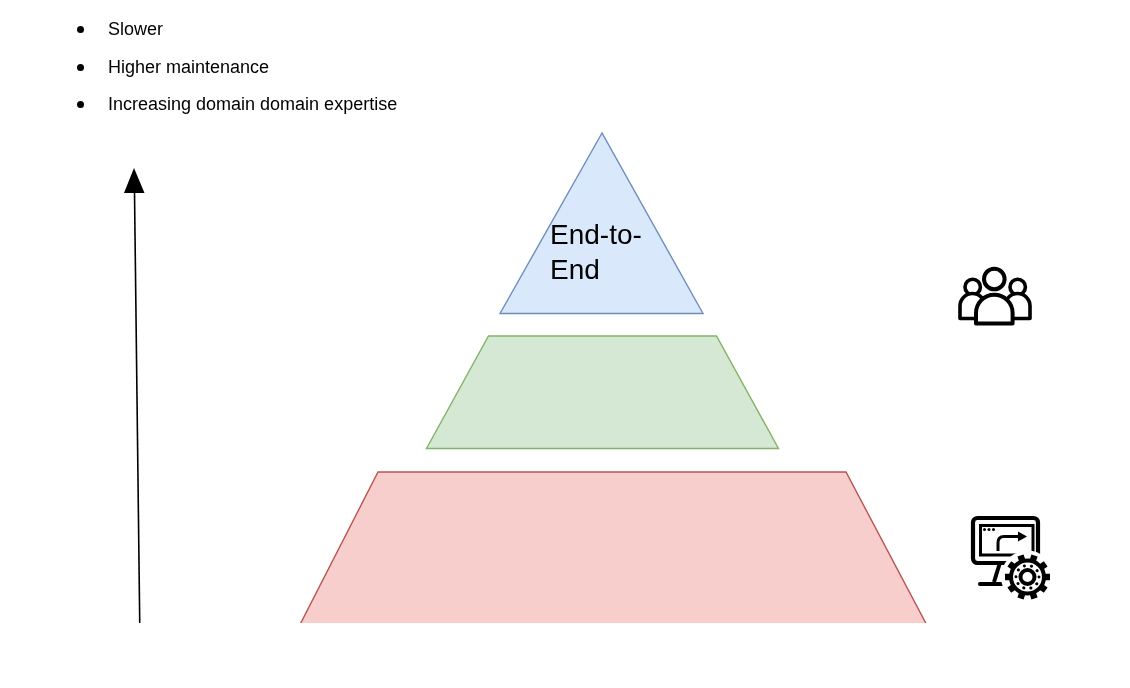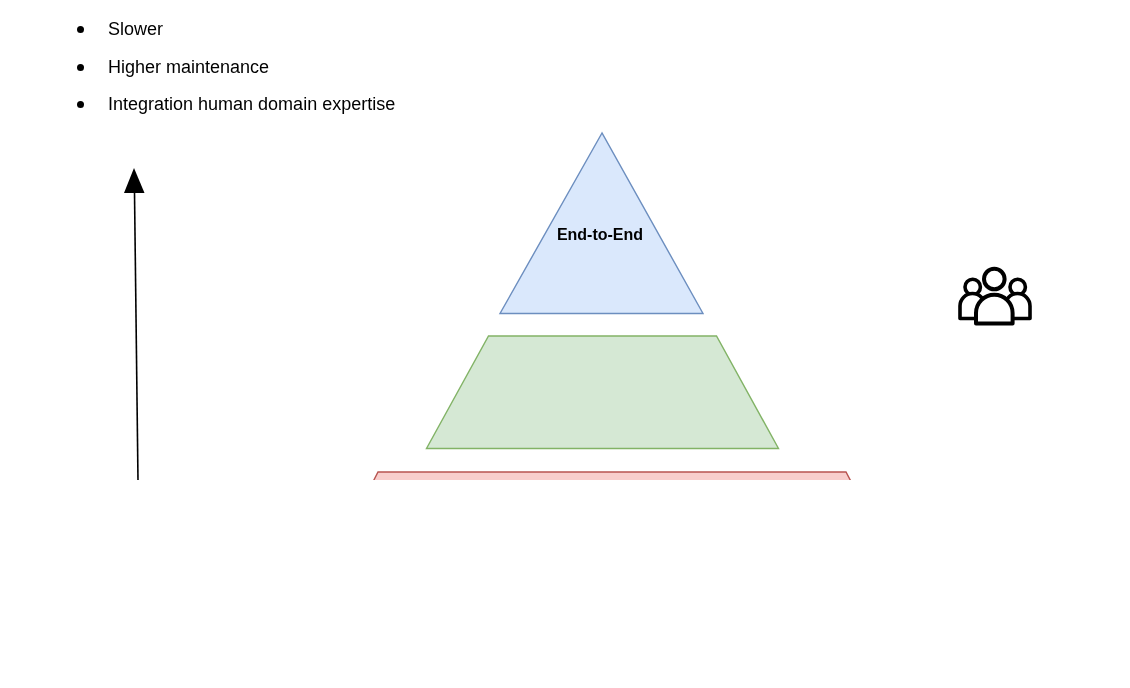--- a/index.html
+++ b/index.html
@@ -1,27 +1,27 @@
 <!DOCTYPE html>
 <html><head>
 <meta charset="utf-8">
 <style>
   html,body { margin:0; padding:0; background:#ffffff; }
   .canvas {
-    position:relative; width:1130px; height:480px; overflow:hidden;
+    position:relative; width:1130px; height:623px; overflow:hidden;
     background:#ffffff; font-family:"Liberation Sans", sans-serif; color:#000;
   }
   
   .bullets { position:absolute; left:77px; top:19px; margin:0; padding:0; list-style:none; }
   .bullets li { display:flex; align-items:flex-start; font-size:18px; line-height:21px; margin-bottom:16.5px; white-space:nowrap; }
   .bullets .dot { flex:0 0 auto; width:7px; height:7px; border-radius:50%; background:#000; margin:7px 24px 0 0; }
   
   .shapes { position:absolute; left:0; top:0; }
   
-  .lvl-label { position:absolute; font-weight:700; font-size:16px; text-align:center; }
+  .lvl-label { position:absolute; font-weight:400; font-size:28px; text-align:left; }
   .lbl-e2e        { left:550px; top:217px; width:100px; line-height:35px; }
   .lbl-integration{ left:499px; top:372px; width:200px; line-height:35px; }
   .lbl-unit       { left:513px; top:542px; width:200px; line-height:35px; }
   
   .icon { position:absolute; }
   .icon-people   { left:952px; top:262px; }
   .icon-computer { left:955px; top:505px; }
 </style>
 </head>
 <body>
@@ -32,21 +32,21 @@
     <li>
       <span class="dot"></span>
       <span>Slower</span>
     </li>
     <li>
       <span class="dot"></span>
       <span>Higher maintenance</span>
     </li>
     <li>
       <span class="dot"></span>
-      <span>Integration human domain expertise</span>
+      <span>Increasing domain domain expertise</span>
     </li>
   </ul>
 
   <svg class="shapes" width="1130" height="688" viewBox="0 0 1130 688">
 
     <g>
       <line x1="140" y1="644.5" x2="134.5" y2="192" stroke="#000" stroke-width="1.6"></line>
       <polygon points="134,168 124,193 144.5,193" fill="#000"></polygon>
     </g>
 

